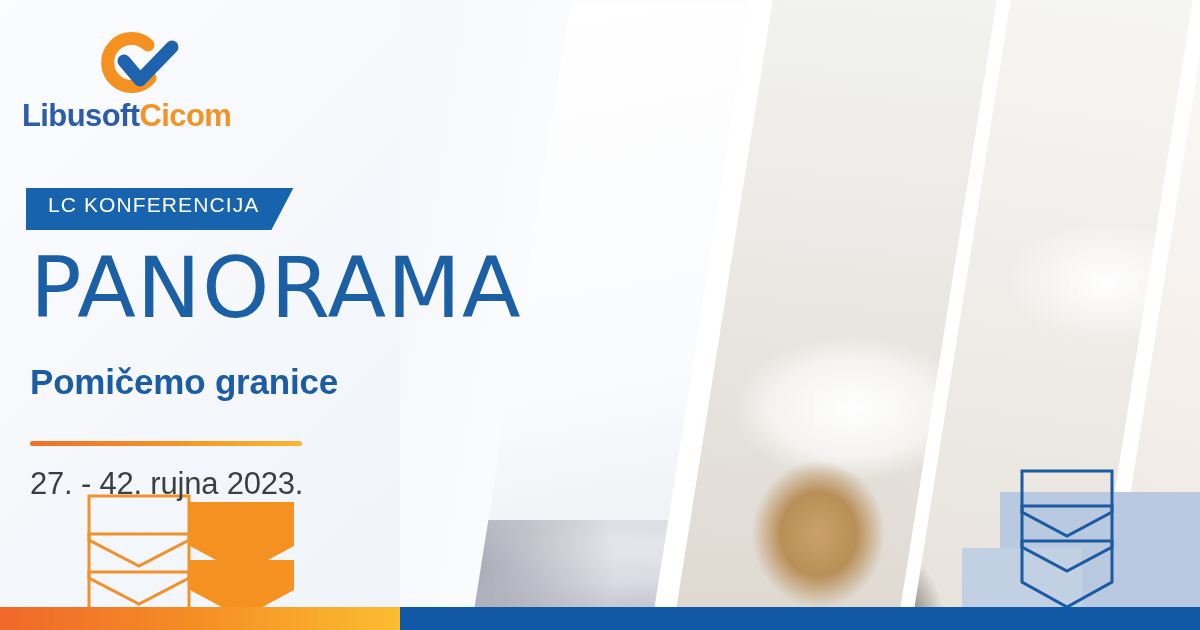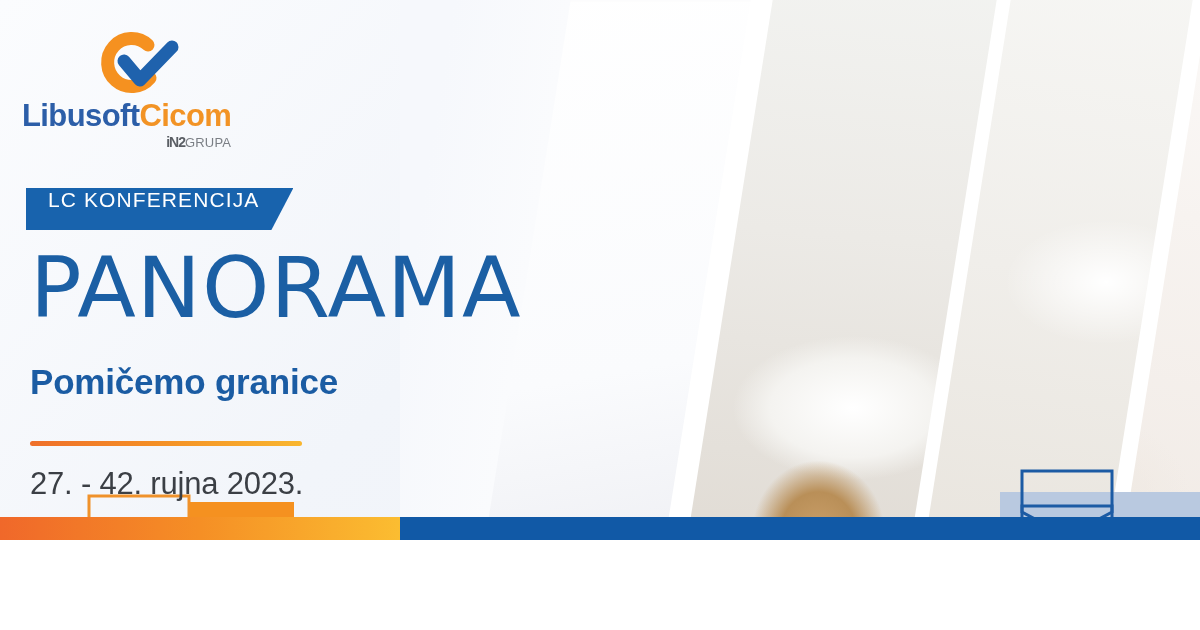--- a/index.html
+++ b/index.html
@@ -6,21 +6,21 @@
   html,body { width:1200px; height:630px; }
   body {
     font-family:"Liberation Sans", sans-serif;
     background:#ffffff;
     overflow:hidden;
     position:relative;
   }
   #canvas {
     position:relative;
     width:1200px;
-    height:540px;
+    height:630px;
     overflow:hidden;
     background:linear-gradient(135deg,#fbfcfe 0%,#f2f5fa 45%,#eef2f9 100%);
   }
 
   
   .photo-zone {
     position:absolute;
     top:0; left:400px;
     width:800px; height:610px;
     overflow:hidden;
@@ -158,21 +158,21 @@
     color:#7b7f85;
     font-weight:normal;
   }
   .logo-sub b { color:#5a5e64; font-weight:bold; letter-spacing:-1px; font-size:14px; }
 
   .badge {
     position:absolute;
     left:26px; top:188px;
     height:42px;
     padding:0 34px 8px 22px;
-    display:flex; align-items:flex-start;
+    display:flex; align-items:center;
     background:#1863ad;
     color:#ffffff;
     font-size:21px;
     letter-spacing:1.1px;
     font-weight:normal;
     clip-path:polygon(0 0, 100% 0, calc(100% - 22px) 100%, 0 100%);
   }
 
   .title {
     position:absolute;
@@ -285,21 +285,20 @@
   <div class="content">
 
     <div class="logo">
       <div class="logo-mark">
         <svg width="98" height="68" viewBox="0 0 98 68">
           <path d="M64 17 A24 24 0 1 0 66 50" fill="none" stroke="#f59120" stroke-width="13" stroke-linecap="round"></path>
           <path d="M40 33 L56 52 L88 19" fill="none" stroke="#1f62ad" stroke-width="13" stroke-linecap="round" stroke-linejoin="round"></path>
         </svg>
       </div>
       <div class="logo-word"><span class="lw-blue">Libusoft</span><span class="lw-orange">Cicom</span></div>
-      <div class="logo-sub"><b>iN2</b><span>GRUPA</span></div>
     </div>
 
     <div class="badge">
       <span>LC KONFERENCIJA</span>
     </div>
 
     <div class="title">PANORAMA</div>
 
     <div class="tagline">
       <div>Pomičemo granice</div>

